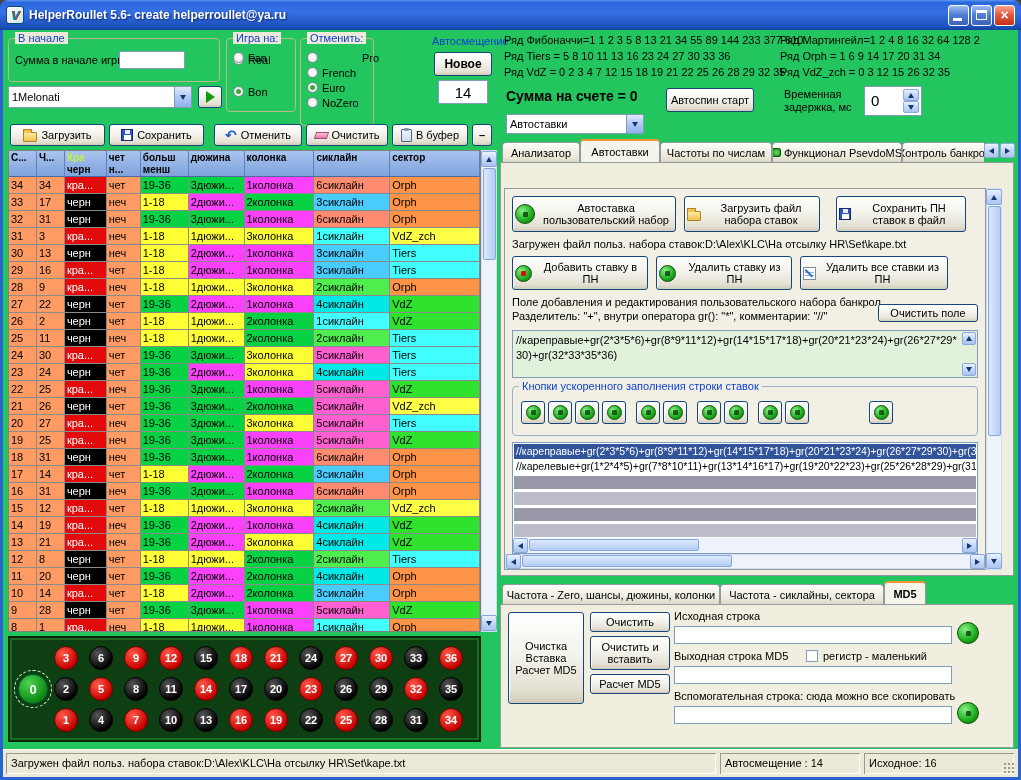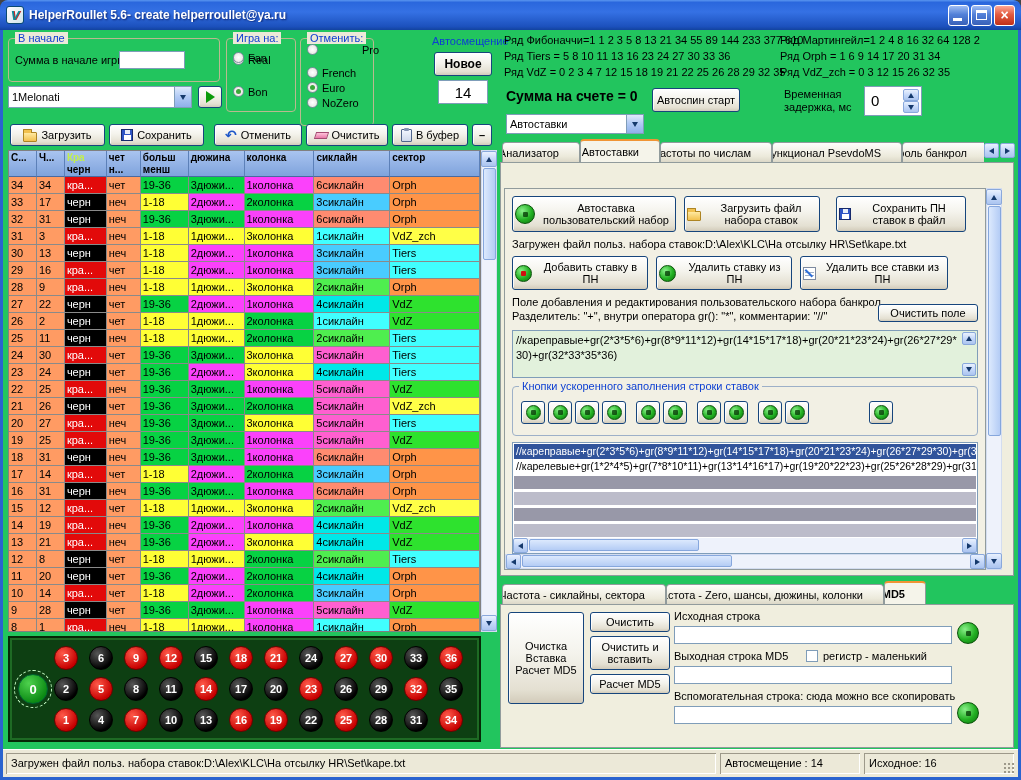--- a/index.html
+++ b/index.html
@@ -80,21 +80,21 @@
   .bcell.blk{background:radial-gradient(circle at 35% 30%,#575757,#000 72%);border:1px solid #000}
   .bzero{position:absolute;left:8px;top:36px;width:30px;height:30px;border-radius:50%;
     background:radial-gradient(circle at 35% 30%,#4ed24e,#0c8a14 72%);border:1px solid #063;
     outline:1px dashed #caffca;outline-offset:3px;
     display:flex;align-items:center;justify-content:center;color:#fff;font-size:13px;font-weight:bold}
 
   .series-line{position:absolute;font-size:11px;white-space:nowrap}
   .tabstrip{position:absolute;display:flex;align-items:flex-end;overflow:hidden}
   .tab{border:1px solid #919b9c;border-bottom:none;border-radius:4px 4px 0 0;
     background:linear-gradient(#fefefb,#eceadb 70%,#dcd8c8);
-    font-size:11px;display:flex;align-items:center;justify-content:flex-end;white-space:nowrap;overflow:hidden;
+    font-size:11px;display:flex;align-items:center;justify-content:center;white-space:nowrap;overflow:hidden;
     padding:0 20px;height:20px;flex:0 0 auto}
   #sub-tabs .tab{height:18px}
   .tab.active{background:#f5f4ea;border-top:2px solid #f09434;height:24px;margin-bottom:-1px}
   #sub-tabs .tab.active{height:22px}
   #freq-tabs .tab.active{height:24px}
   .tab-ico{width:9px;height:9px;background:radial-gradient(#6fe06f,#0f8a0f);border:1px solid #0a5a0a;border-radius:2px;margin-right:3px;flex:0 0 auto}
   .page{position:absolute;border:1px solid #919b9c;background:#f0eede}
 
   .chip{display:inline-block;border-radius:50%;background:radial-gradient(circle at 35% 32%,#8af08a,#22b022 55%,#0b6e0b);
     border:1px solid #0a520a;position:relative;flex:0 0 auto}
@@ -185,21 +185,21 @@
           <div class="radio"></div>
           <div class="radio-label">Fan</div>
         </div>
         <div class="radio-row" style="top: 46px;">
           <div class="radio sel"></div>
           <div class="radio-label">Bon</div>
         </div>
       </div>
     <div class="groupbox" id="grp-roulette" style="left:297px;top:8px;width:74px;height:88px">
       <span class="gb-label">Отменить:</span>
-    <div class="radio-row" style="top: 4px; gap: 44px;">
+    <div class="radio-row" style="top: 12px; gap: 44px;">
           <div class="radio"></div>
           <div class="radio-label">Pro</div>
         </div>
         <div class="radio-row" style="top: 27px;">
           <div class="radio"></div>
           <div class="radio-label">French</div>
         </div>
         <div class="radio-row" style="top: 42px;">
           <div class="radio sel"></div>
           <div class="radio-label">Euro</div>
@@ -617,21 +617,21 @@
         <div class="bcell red" style="left: 219px; top: 70px;">16</div>
         <div class="bcell red" style="left: 254px; top: 70px;">19</div>
         <div class="bcell blk" style="left: 289px; top: 70px;">22</div>
         <div class="bcell red" style="left: 324px; top: 70px;">25</div>
         <div class="bcell blk" style="left: 359px; top: 70px;">28</div>
         <div class="bcell blk" style="left: 394px; top: 70px;">31</div>
         <div class="bcell red" style="left: 429px; top: 70px;">34</div>
       </div>
 
     <div class="balance" style="left:503px;top:58px">Сумма на счете = 0</div>
-    <div class="xp-btn" style="left:649px;top:58px;width:88px;height:24px">Автоспин старт</div>
+    <div class="xp-btn" style="left:663px;top:58px;width:88px;height:24px">Автоспин старт</div>
     <div class="lbl" style="left:781px;top:58px;width:78px;white-space:normal;line-height:13px">Временная задержка, мс</div>
     <div class="sunken" style="left:861px;top:56px;width:58px;height:30px">
       <span class="spin-val">0</span>
       <span class="spin-btn" style="top:2px">
           <span class="tri t-up"></span>
         </span>
       <span class="spin-btn" style="bottom:2px">
           <span class="tri t-dn"></span>
         </span>
     </div>
@@ -779,25 +779,25 @@
           <span class="tri t-lf"></span>
         </div>
       <div class="hs-thumb" style="left:16px;width:210px;top:0"></div>
       <div class="sb-btn sm" style="left:464px;top:-1px">
           <span class="tri t-rt"></span>
         </div>
     </div>
 
     <div class="page" style="left:497px;top:574px;width:514px;height:144px"></div>
     <div class="tabstrip" id="freq-tabs" style="left:499px;top:550px;width:514px;height:24px">
+        <div class="tab" style="width: 218px;">
+          <span>Частота - Zero, шансы, дюжины, колонки</span>
+        </div>
         <div class="tab" style="width: 164px;">
           <span>Частота - сиклайны, сектора</span>
-        </div>
-        <div class="tab" style="width: 218px;">
-          <span>Частота - Zero, шансы, дюжины, колонки</span>
         </div>
         <div class="tab active" style="width: 42px; font-weight: bold;">
           <span>MD5</span>
         </div>
       </div>
 
     <div class="xp-btn pre" style="left:505px;top:582px;width:76px;height:92px">Очистка
 Вставка
 Расчет MD5</div>
     <div class="xp-btn" style="left:587px;top:582px;width:80px;height:20px">Очистить</div>

